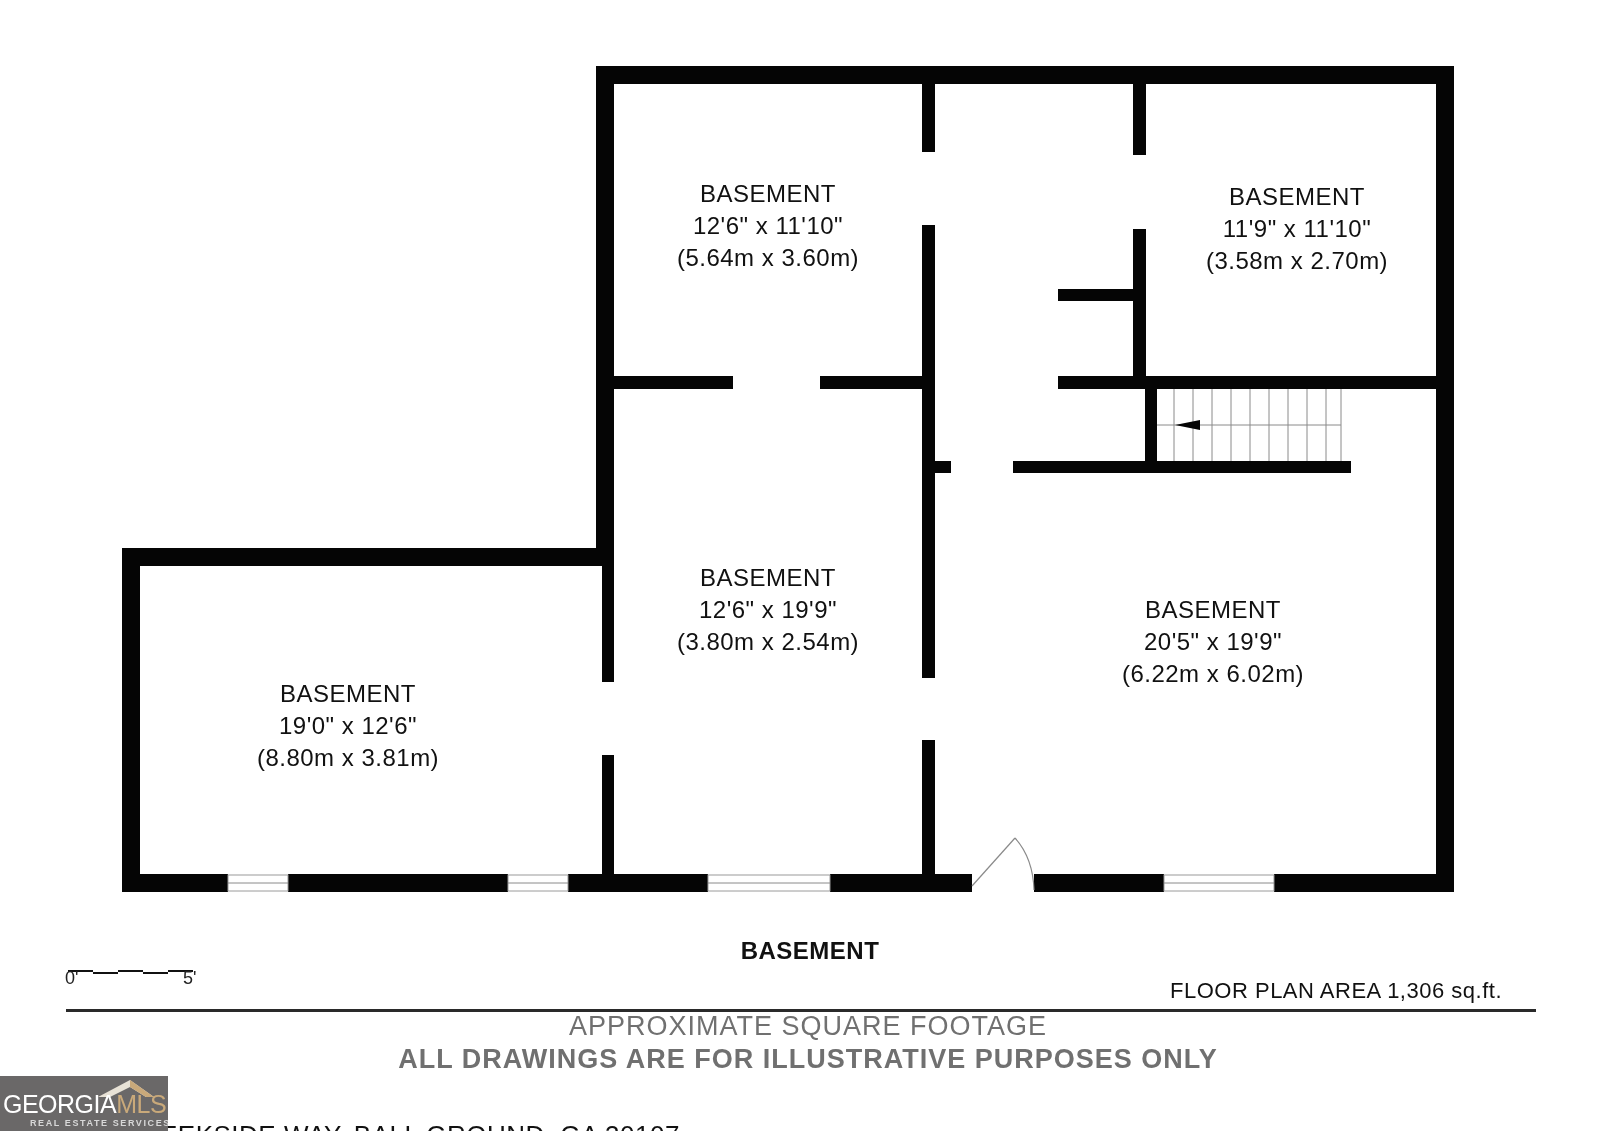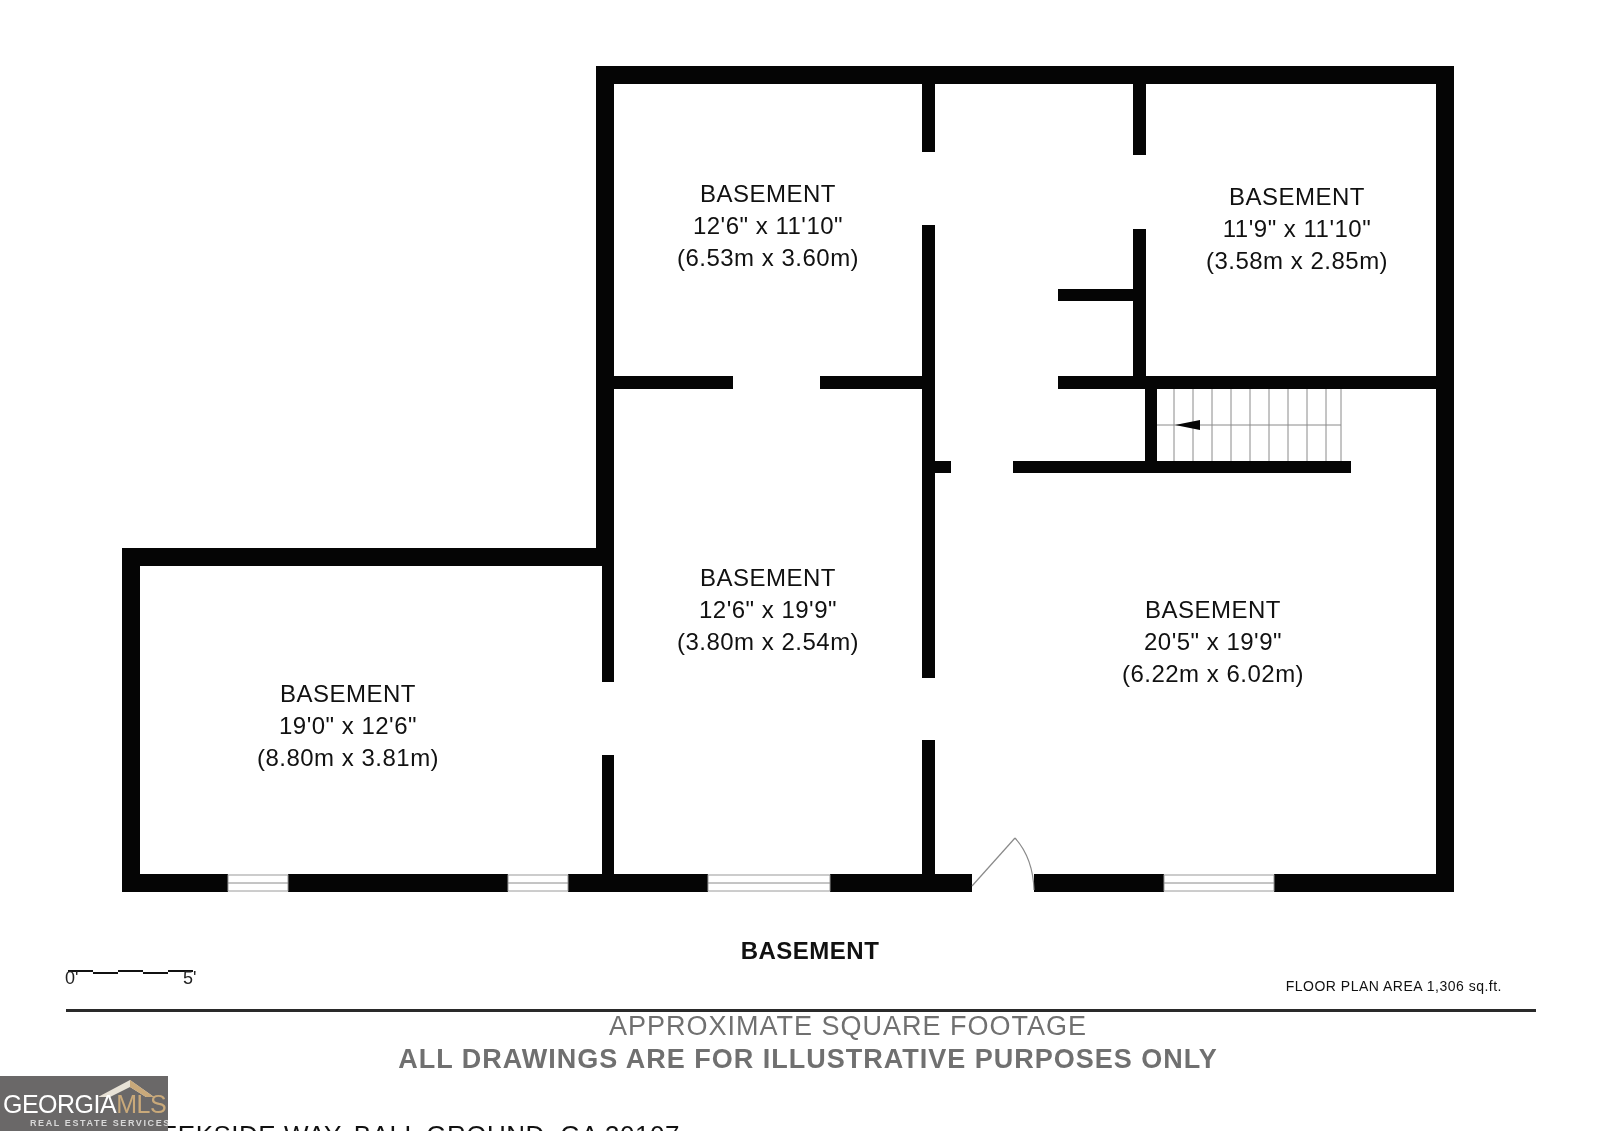--- a/index.html
+++ b/index.html
@@ -58,21 +58,21 @@
     }
     .scale-label {
       position: absolute;
       font-size: 18px;
       color: #222;
     }
     .floor-area {
       position: absolute;
       right: 98px;
       top: 978px;
-      font-size: 14px;
+      font-size: 22px;
       letter-spacing: 0.5px;
       color: #111;
     }
     .divider {
       position: absolute;
       left: 66px;
       top: 1009px;
       width: 1470px;
       height: 3px;
       background: #2a2a2a;
@@ -205,27 +205,27 @@
     <line class="stair-line" x1="1307" y1="389" x2="1307" y2="461"></line>
     <line class="stair-line" x1="1326" y1="389" x2="1326" y2="461"></line>
     <line class="stair-line" x1="1341" y1="389" x2="1341" y2="461"></line>
     <polygon points="1175,425 1200,420 1200,430" fill="#050505"></polygon>
   </g>
 </svg>
 
 <div class="room-label" style="left:768px; top:178px;">
   <span>BASEMENT</span>
   <span>12'6" x 11'10"</span>
-  <span>(6.53m x 3.60m)</span>
+  <span>(5.64m x 3.60m)</span>
 </div>
 
 <div class="room-label" style="left:1297px; top:181px;">
   <span>BASEMENT</span>
   <span>11'9" x 11'10"</span>
-  <span>(3.58m x 2.85m)</span>
+  <span>(3.58m x 2.70m)</span>
 </div>
 
 <div class="room-label" style="left:768px; top:562px;">
   <span>BASEMENT</span>
   <span>12'6" x 19'9"</span>
   <span>(3.80m x 2.54m)</span>
 </div>
 
 <div class="room-label" style="left:1213px; top:594px;">
   <span>BASEMENT</span>
@@ -248,21 +248,21 @@
   <line x1="77" y1="3" x2="102" y2="3" stroke="#111" stroke-width="2"></line>
   <line x1="102" y1="1" x2="127" y2="1" stroke="#111" stroke-width="2"></line>
 </svg>
 <div class="scale-label" style="left:65px; top:968px;">0'</div>
 <div class="scale-label" style="left:183px; top:968px;">5'</div>
 
 <div class="floor-area">FLOOR PLAN AREA 1,306 sq.ft.</div>
 
 <div class="divider"></div>
 
-<div class="disclaimer" style="top:1011px;margin-left:40px;">APPROXIMATE SQUARE FOOTAGE</div>
+<div class="disclaimer" style="top:1011px;">APPROXIMATE SQUARE FOOTAGE</div>
 <div class="disclaimer" style="top:1044px;font-weight:bold;">ALL DRAWINGS ARE FOR ILLUSTRATIVE PURPOSES ONLY</div>
 
 <div class="address">EEKSIDE WAY, BALL GROUND, GA 30107</div>
 
 <div class="logo">
   <svg class="logo-roof" viewBox="0 0 60 20">
     <polygon points="2,19 34,2 58,19 50,19 34,9 14,19" fill="#e8e2d6"></polygon>
     <polygon points="34,2 58,19 50,19 34,9" fill="#c9a97a"></polygon>
   </svg>
   <div class="logo-text"><span>GEORGIA</span><span class="mls">MLS</span></div>

